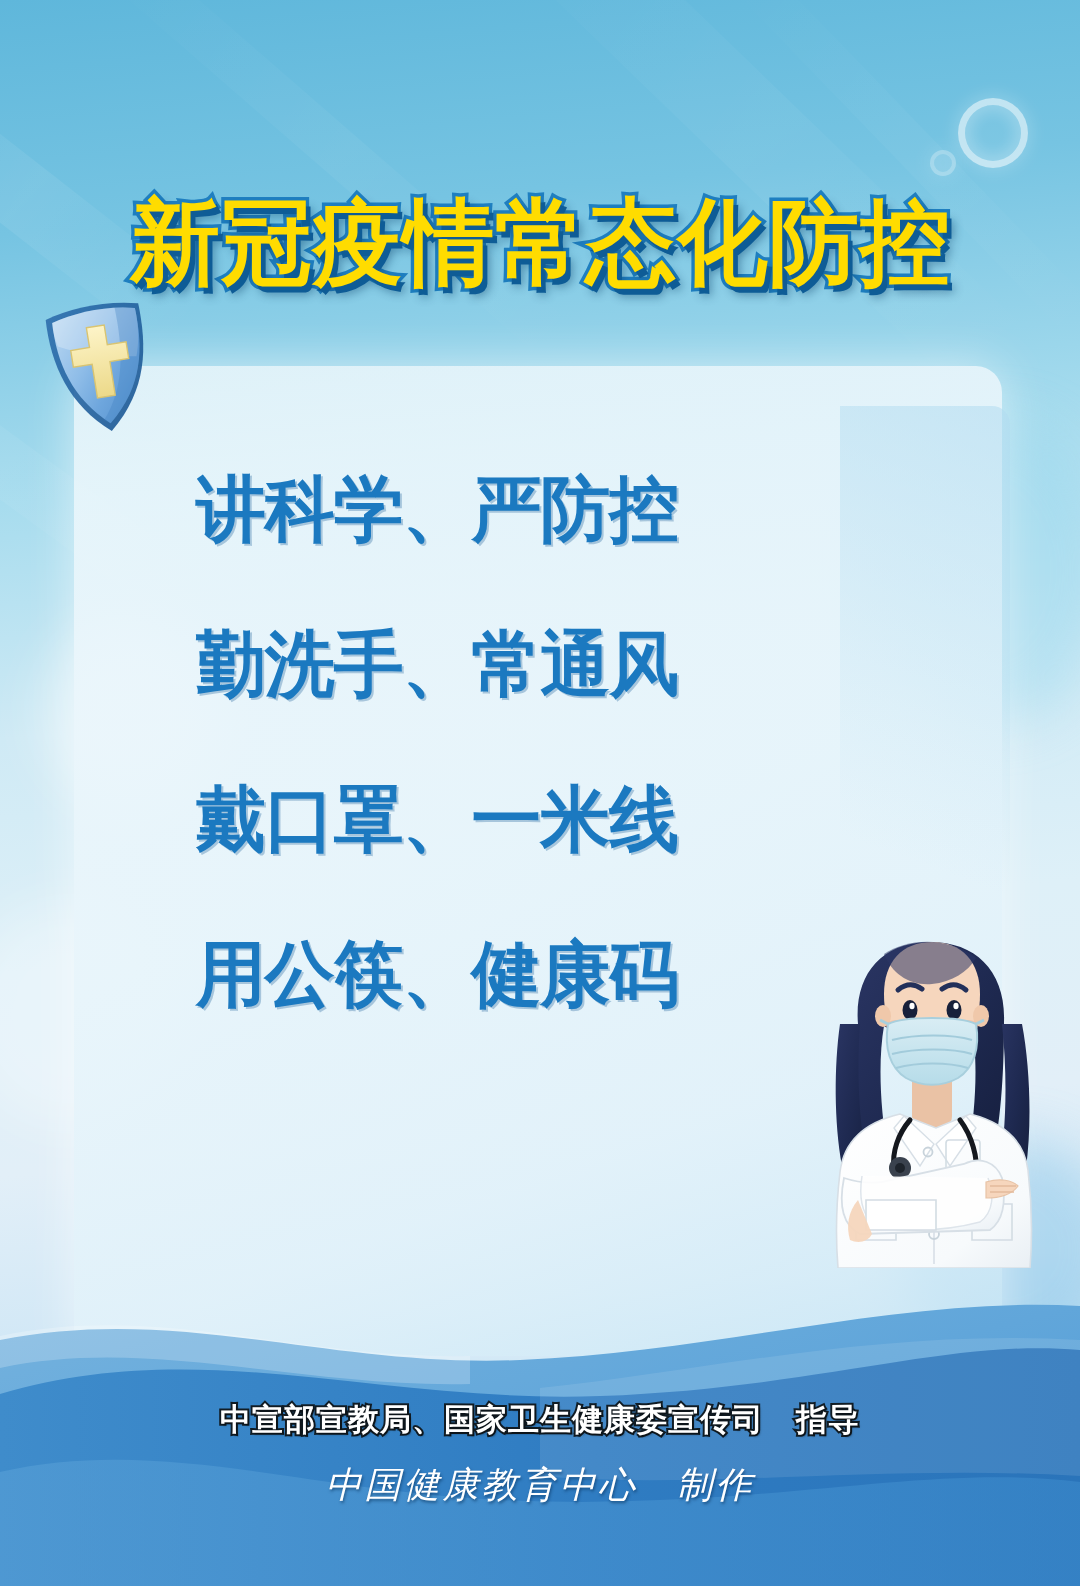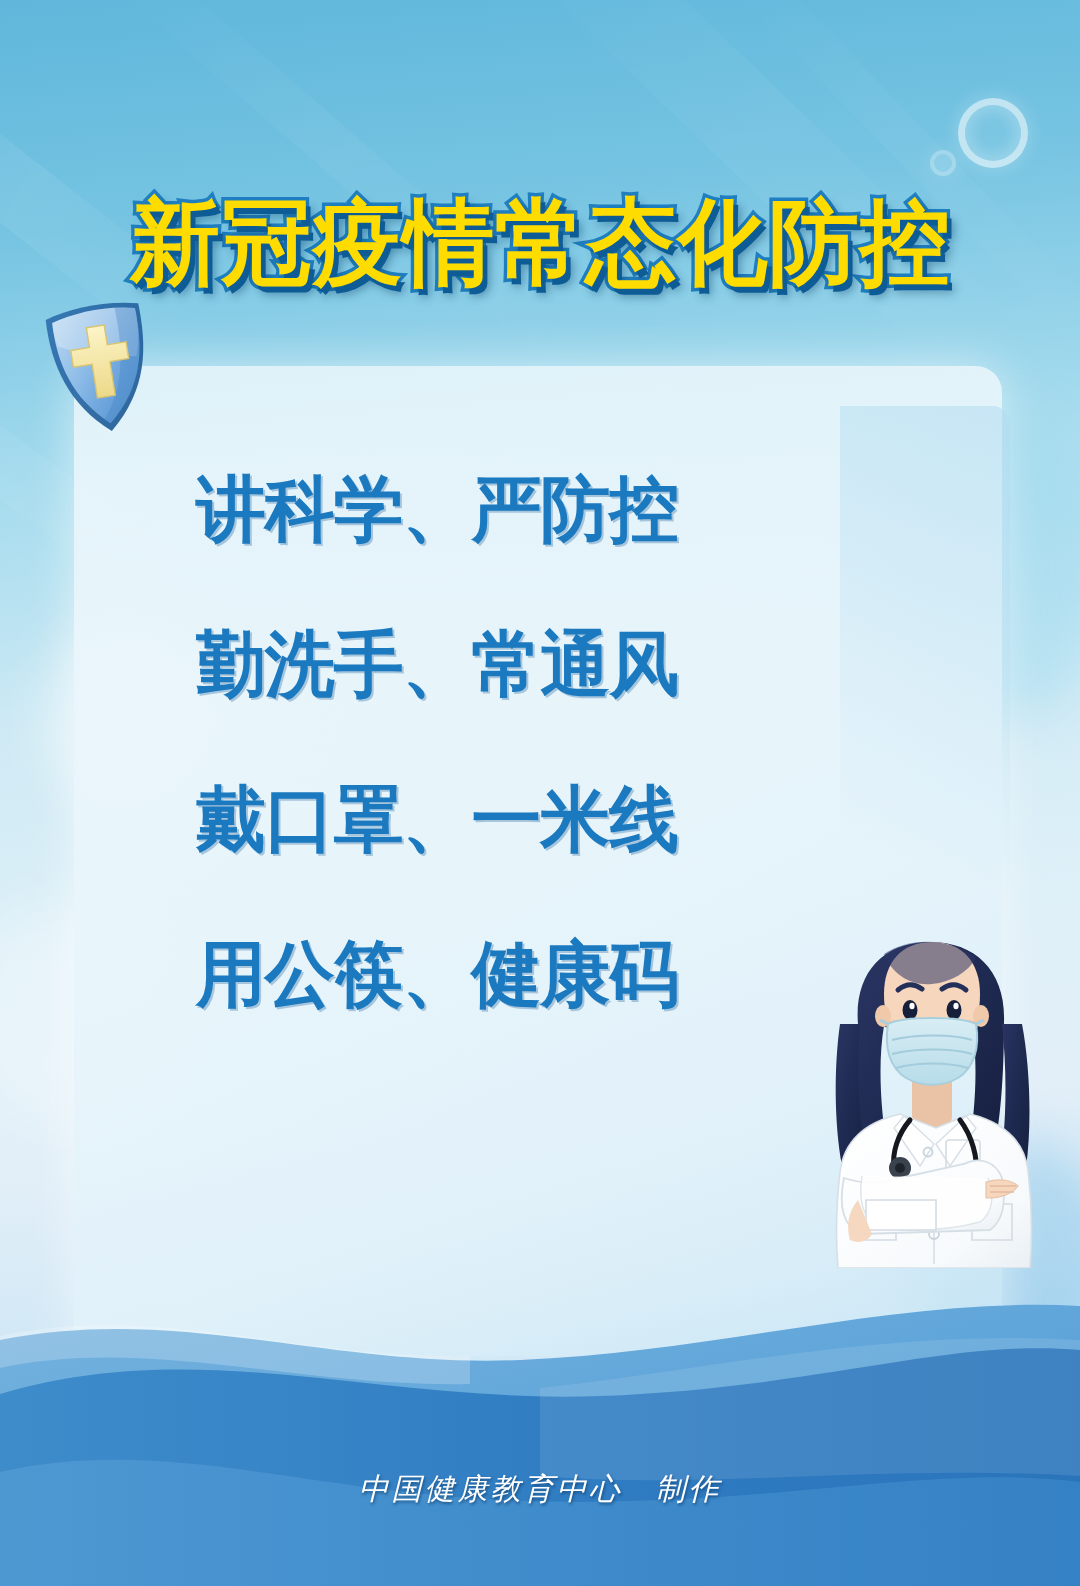--- a/index.html
+++ b/index.html
@@ -103,21 +103,21 @@
   #footer{position:absolute;left:0;bottom:76px;width:1080px;text-align:center;}
   #footer-line-1{
     font-family:"DejaVu Sans","Liberation Sans",sans-serif;
     font-weight:700;font-size:31px;letter-spacing:1px;color:#ffffff;
     -webkit-text-stroke:4px #111c24;paint-order:stroke fill;
     text-shadow:2px 2px 2px rgba(0,0,0,.35);
     margin-bottom:20px;
   }
   #footer-line-2{
     font-family:"DejaVu Serif","Liberation Serif",serif;
-    font-weight:400;font-style:italic;font-size:30px;letter-spacing:3px;color:#ffffff;
+    font-weight:400;font-style:italic;font-size:36px;letter-spacing:3px;color:#ffffff;
     text-shadow:1px 2px 3px rgba(0,40,80,.55);
   }
 </style>
 </head>
 <body>
 
 <div id="poster">
 
   <div class="bg-layer">
     <div class="diag d1"></div>
@@ -268,16 +268,17 @@
       </linearGradient>
     </defs>
     <path d="M0 64 C180 28 330 92 520 84 C720 76 900 20 1080 30 L1080 310 L0 310 Z" fill="url(#wv1)"></path>
     <path d="M0 118 C200 58 380 128 600 120 C820 112 950 62 1080 74 L1080 310 L0 310 Z" fill="url(#wv2)"></path>
     <path d="M0 196 C160 160 300 214 500 224 C760 236 920 186 1080 206 L1080 310 L0 310 Z" fill="url(#wv3)" opacity=".55"></path>
     <path d="M540 112 C700 96 880 52 1080 64 L1080 200 C880 188 700 214 540 200 Z" fill="#ffffff" opacity=".10"></path>
     <path d="M0 60 C160 26 300 84 470 80 L470 108 C300 112 150 60 0 92 Z" fill="#ffffff" opacity=".22"></path>
   </svg>
 
   <div id="footer">
+    <div id="footer-line-1">中宣部宣教局、国家卫生健康委宣传司　指导</div>
     <div id="footer-line-2">中国健康教育中心　制作</div>
   </div>
 
 </div>
 
 </body></html>

